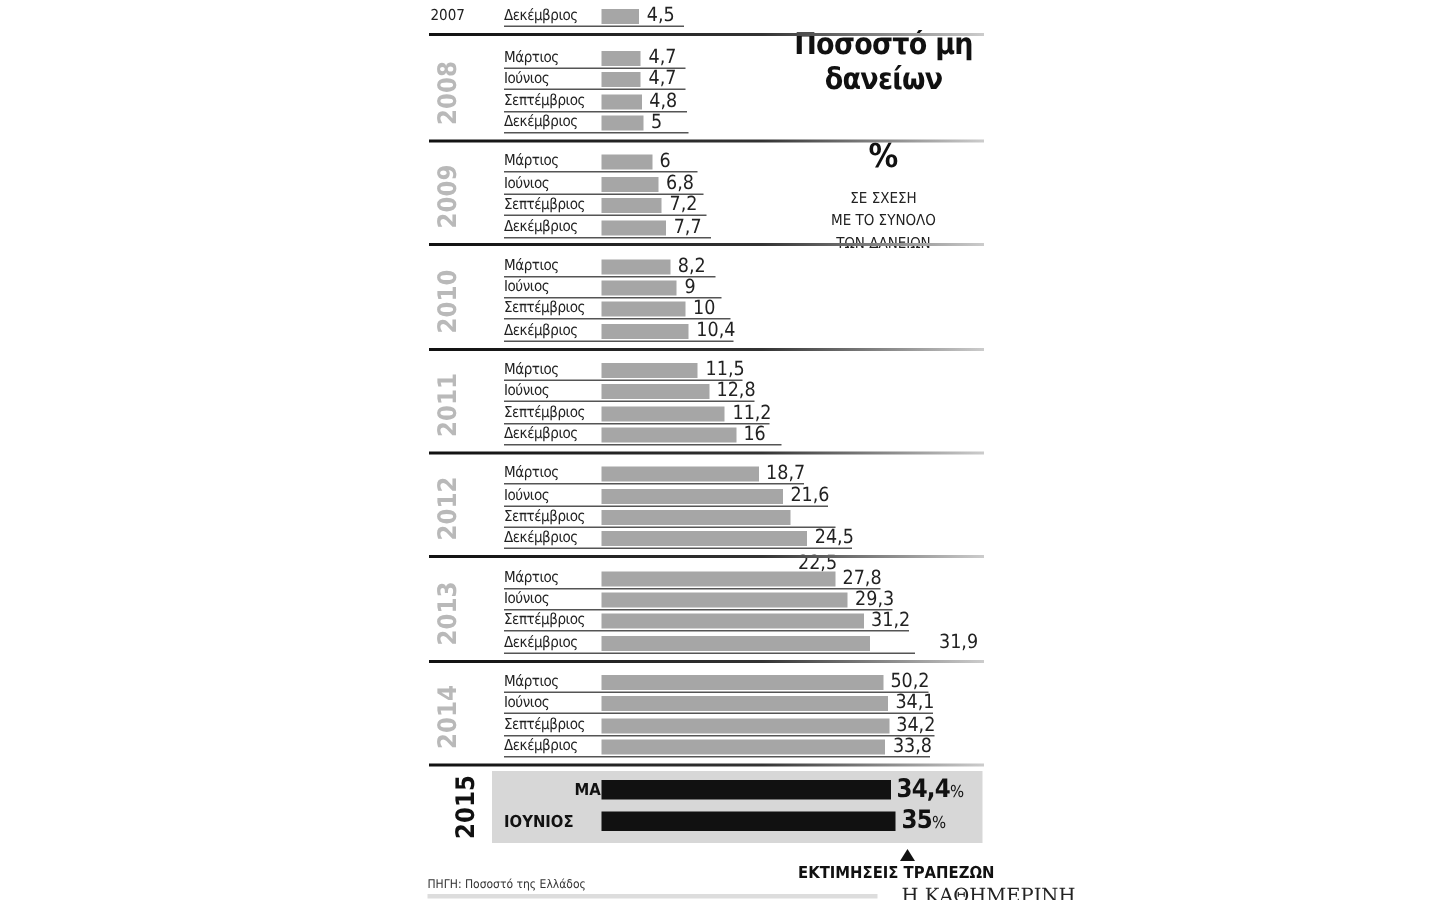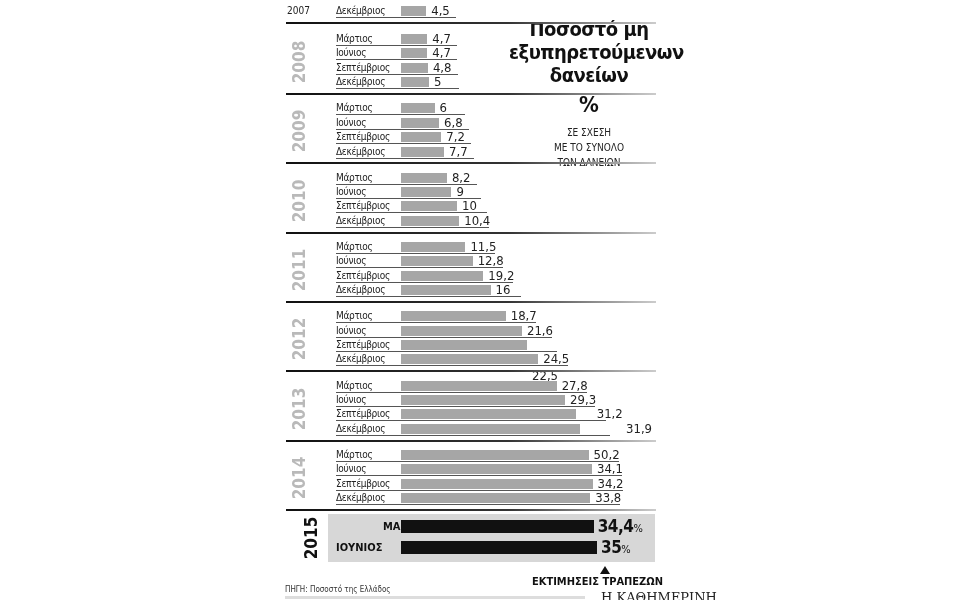--- a/index.html
+++ b/index.html
@@ -26,21 +26,20 @@
   .footline{position:absolute;left:285px;top:596px;width:300px;height:3px;background:#ddd;}
   .brand{position:absolute;left:601px;top:590px;font-family:"DejaVu Serif",serif;font-size:13px;color:#222;}
 </style>
 </head>
 <body>
 
 <div id="chart"></div>
 
 <div class="title">
   <div>Ποσοστό μη</div>
-  <div>εξυπηρετούμενων</div>
   <div>δανείων</div>
 </div>
 <div class="pct">%</div>
 <div class="sub">
   <div>ΣΕ ΣΧΕΣΗ</div>
   <div>ΜΕ ΤΟ ΣΥΝΟΛΟ</div>
   <div>ΤΩΝ ΔΑΝΕΙΩΝ</div>
 </div>
 
 <div class="box2015"></div>
@@ -151,21 +150,21 @@
 <div class="row" style="top: 254px; left: 283px; width: 380px; position: absolute;">
     <div class="uline" style="width: 166.68px;"></div>
     <div class="lbl">Ιούνιος</div>
     <div class="bar" style="width: 71.68px;"></div>
     <div class="val" style="left: 194.68px;">12,8</div>
   </div>
 <div class="row" style="top: 269px; left: 283px; width: 380px; position: absolute;">
     <div class="uline" style="width: 177.32px;"></div>
     <div class="lbl">Σεπτέμβριος</div>
     <div class="bar" style="width: 82.32px;"></div>
-    <div class="val" style="left: 205.32px;">19,2</div>
+    <div class="val" style="left: 205.32px;">11,2</div>
   </div>
 <div class="row" style="top: 283px; left: 283px; width: 380px; position: absolute;">
     <div class="uline" style="width: 184.6px;"></div>
     <div class="lbl">Δεκέμβριος</div>
     <div class="bar" style="width: 89.6px;"></div>
     <div class="val" style="left: 212.6px;">16</div>
   </div>
 <div class="sep" style="position: absolute; left: 286px; top: 301px; width: 370px;"></div>
 <div style="position: absolute; left: 275px; top: 329.2px; width: 48px; text-align: center; font-weight: bold; font-size: 17px; color: rgb(185, 185, 185); transform: rotate(-90deg);">2012</div>
 <div class="row" style="top: 309px; left: 283px; width: 380px; position: absolute;">
@@ -203,21 +202,21 @@
 <div class="row" style="top: 393px; left: 283px; width: 380px; position: absolute;">
     <div class="uline" style="width: 259.08px;"></div>
     <div class="lbl">Ιούνιος</div>
     <div class="bar" style="width: 164.08px;"></div>
     <div class="val" style="left: 287.08px;">29,3</div>
   </div>
 <div class="row" style="top: 407px; left: 283px; width: 380px; position: absolute;">
     <div class="uline" style="width: 269.72px;"></div>
     <div class="lbl">Σεπτέμβριος</div>
     <div class="bar" style="width: 174.72px;"></div>
-    <div class="val" style="left: 297.72px; margin-left: 16px;">31,2</div>
+    <div class="val" style="left: 297.72px;">31,2</div>
   </div>
 <div class="row" style="top: 422px; left: 283px; width: 380px; position: absolute;">
     <div class="uline" style="width: 273.64px;"></div>
     <div class="lbl">Δεκέμβριος</div>
     <div class="bar" style="width: 178.64px;"></div>
     <div class="val" style="left: 317px; margin-left: 26px;">31,9</div>
   </div>
 <div class="sep" style="position: absolute; left: 286px; top: 440px; width: 370px;"></div>
 <div style="position: absolute; left: 275px; top: 467.8px; width: 48px; text-align: center; font-weight: bold; font-size: 17px; color: rgb(185, 185, 185); transform: rotate(-90deg);">2014</div>
 <div class="row" style="top: 448px; left: 283px; width: 380px; position: absolute;">

